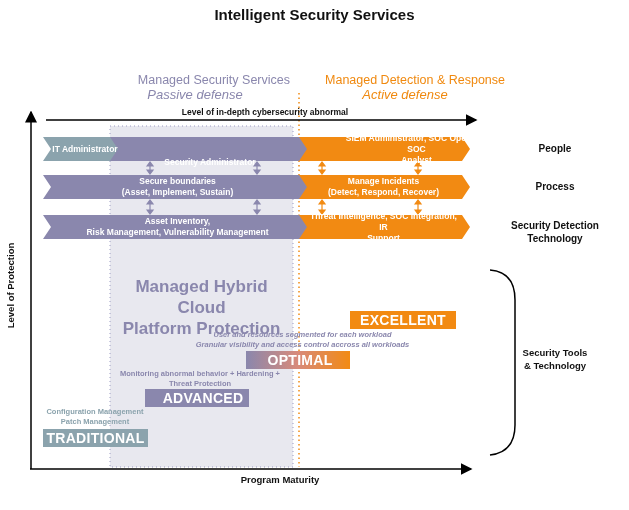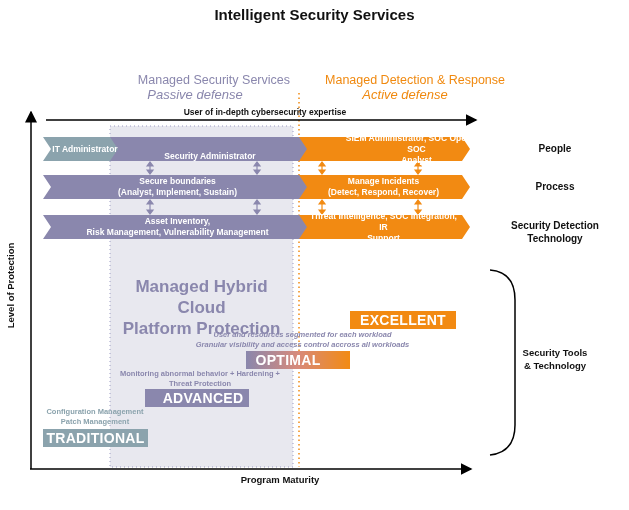--- a/index.html
+++ b/index.html
@@ -98,31 +98,31 @@
   <path d="M490,270 Q515,272 515,300 L515,425 Q515,452 490,455" fill="none" stroke="#000" stroke-width="1.5"></path>
 </svg>
 
 <div class="abs title">Intelligent Security Services</div>
 
 <div class="abs col-head mss" style="left:100px; width:190px; top:73px;">Managed Security Services</div>
 <div class="abs col-sub mss" style="left:100px; width:190px; top:87px;">Passive defense</div>
 <div class="abs col-head mdr" style="left:305px; width:200px; top:73px;">Managed  Detection &amp; Response</div>
 <div class="abs col-sub mdr" style="left:305px; width:200px; top:87px;">Active defense</div>
 
-<div class="abs axis-label" style="left:100px; width:330px; top:107px; font-size:8.5px;">User of in-depth cybersecurity expertise</div>
+<div class="abs axis-label" style="left:100px; width:330px; top:107px; font-size:8.5px;">Level of in-depth cybersecurity abnormal</div>
 <div class="abs axis-label" style="left:-70px; width:160px; top:280px; transform:rotate(-90deg);">Level of Protection</div>
 <div class="abs axis-label" style="left:180px; width:200px; top:474px;">Program Maturity</div>
 
 <div class="chev-text" style="left:50px; top:137px; width:70px; height:24px;">IT Administrator</div>
-<div class="chev-text" style="left:120px; top:146px; width:180px; height:20px;">Security Administrator</div>
+<div class="chev-text" style="left:120px; top:152px; width:180px; height:20px;">Security Administrator</div>
 <div class="chev-text" style="left:305px; top:137px; width:157px; height:24px;margin-left:33px;">SIEM Administrator, SOC Operator, SOC
 Analyst</div>
 
 <div class="chev-text" style="left:55px; top:175px; width:245px; height:24px;">Secure boundaries
-(Analyst, Implement, Sustain)</div>
+(Asset, Implement, Sustain)</div>
 <div class="chev-text" style="left:305px; top:175px; width:157px; height:24px;">Manage Incidents
 (Detect, Respond, Recover)</div>
 
 <div class="chev-text" style="left:55px; top:215px; width:245px; height:24px;">Asset Inventory,
 Risk Management, Vulnerability Management</div>
 <div class="chev-text" style="left:305px; top:215px; width:157px; height:24px;">Threat Intelligence, SOC Integration, IR
 Support</div>
 
 <div class="abs side-label" style="left:500px; width:110px; top:143px; white-space:pre-line;">People</div>
 <div class="abs side-label" style="left:500px; width:110px; top:181px; white-space:pre-line;">Process</div>
@@ -130,21 +130,21 @@
 Technology</div>
 
 <div class="big-label" style="left:110px; width:183px; top:276px;">Managed Hybrid Cloud
 Platform Protection</div>
 
 <div class="abs side-label" style="left:515px; width:80px; top:346px; white-space:pre-line; line-height:13px; font-size:9.5px;">Security Tools
 &amp; Technology</div>
 
 <div class="level-box" style="left:43px; top:429px; width:105px; height:18px;">TRADITIONAL</div>
 <div class="level-box" style="left:145px; top:389px; width:116px; height:18px;">ADVANCED</div>
-<div class="level-box" style="left:228px; top:351px; width:120px; height:18px;">OPTIMAL</div>
+<div class="level-box" style="left:240px; top:351px; width:120px; height:18px;">OPTIMAL</div>
 <div class="level-box" style="left:350px; top:311px; width:106px; height:18px;">EXCELLENT</div>
 
 <div class="level-desc" style="left:40px; width:110px; top:407px; color:#8ba3ad;">Configuration Management
 Patch Management</div>
 <div class="level-desc" style="left:110px; width:180px; top:369px; color:#8a87ad;">Monitoring abnormal behavior + Hardening +
 Threat Protection</div>
 <div class="level-desc" style="left:195px; width:215px; top:330px; color:#8a87ad;font-style:italic;">User and resources segmented for each workload
 Granular visibility and access control accross all workloads</div>
 
 </body></html>

